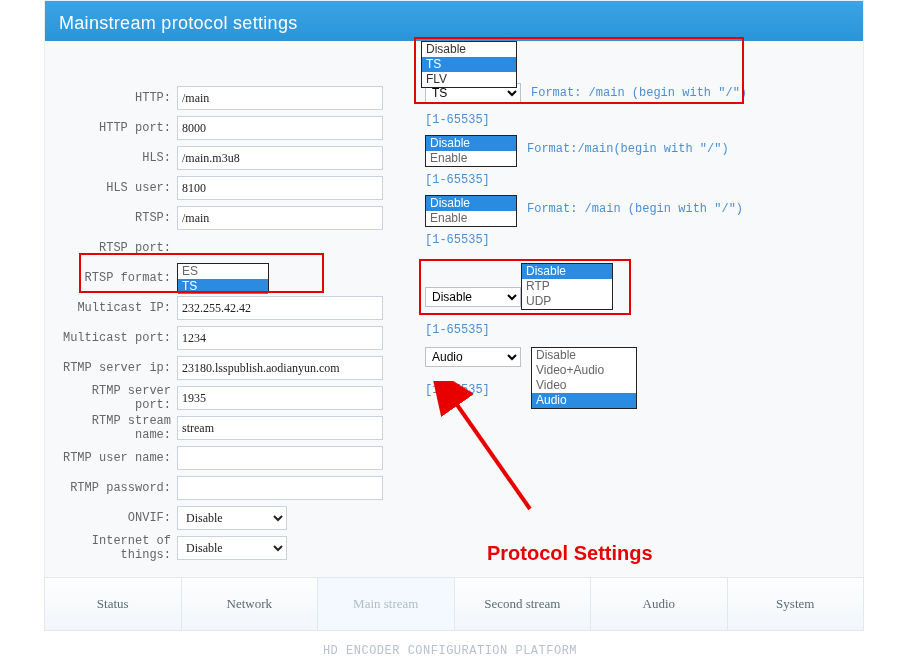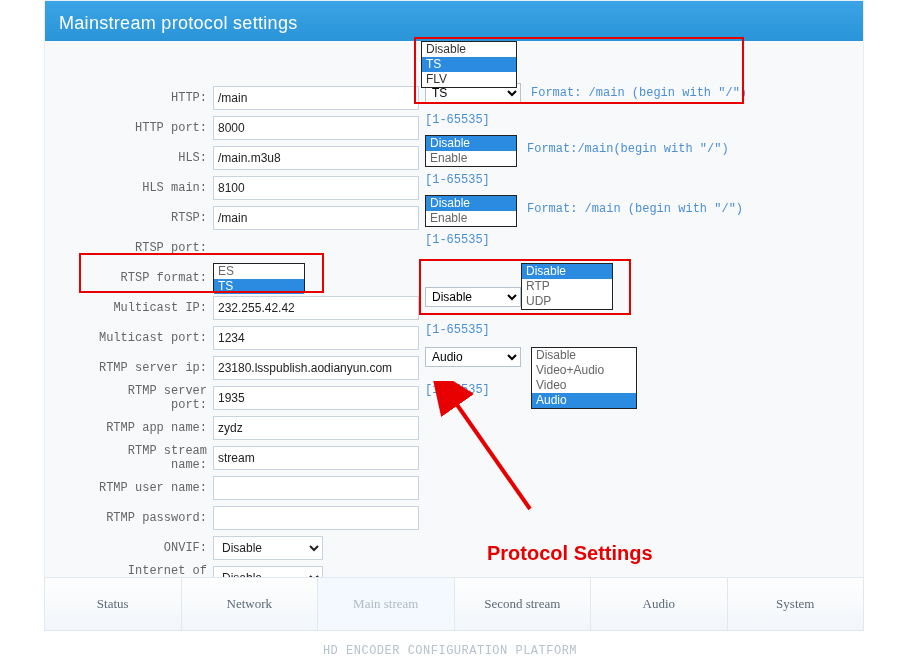--- a/index.html
+++ b/index.html
@@ -39,32 +39,31 @@
     height: 30px;
     font-family: "Courier New", monospace;
     font-size: 12px;
     color: #666;
   }
   .label {
     width: 122px;
     text-align: right;
     padding-right: 6px;
     color: #666;
-    margin-left: 36px;
   }
   .field {
     width: 206px;
   }
   .field input, .field select {
     width: 100%;
     height: 24px;
     border: 1px solid #c7d3df;
     background: #fff;
     padding: 1px 4px;
-    font-family: Liberation Sans, sans-serif;
+    font-family: Liberation Serif, serif;
     font-size: 12px;
     color: #222;
   }
   .col2 {
     position: absolute;
     left: 380px;
     display: flex;
     align-items: center;
     gap: 10px;
   }
@@ -170,21 +169,21 @@
       <div class="col2" style="top:94px;align-items:flex-start;">
         <div class="listbox" style="width:92px">
           <div class="opt sel-hl">Disable</div>
           <div class="opt">Enable</div>
         </div>
         <div class="hint" style="margin-top:7px">Format:/main(begin with "/")</div>
       </div>
     </div>
 
     <div class="row">
-      <div class="label">HLS main:</div>
+      <div class="label">HLS user:</div>
       <div class="field"><input value="8100" style=""></div>
       <div class="col2" style="top:132px;">
         <div class="hint">[1-65535]</div>
       </div>
     </div>
 
     <div class="row">
       <div class="label">RTSP:</div>
       <div class="field"><input value="/main" style=""></div>
       <div class="col2" style="top:154px;align-items:flex-start;">
@@ -249,24 +248,20 @@
     </div>
 
     <div class="row">
       <div class="label">RTMP server port:</div>
       <div class="field"><input value="1935" style=""></div>
       <div class="col2" style="top:342px;">
         <div class="hint">[1-65535]</div>
       </div>
     </div>
 
-    <div class="row">
-      <div class="label">RTMP app name:</div>
-      <div class="field"><input value="zydz" style=""></div>
-    </div>
 
     <div class="row">
       <div class="label">RTMP stream name:</div>
       <div class="field"><input value="stream" style=""></div>
     </div>
 
     <div class="row">
       <div class="label">RTMP user name:</div>
       <div class="field"><input value="" style=""></div>
     </div>

